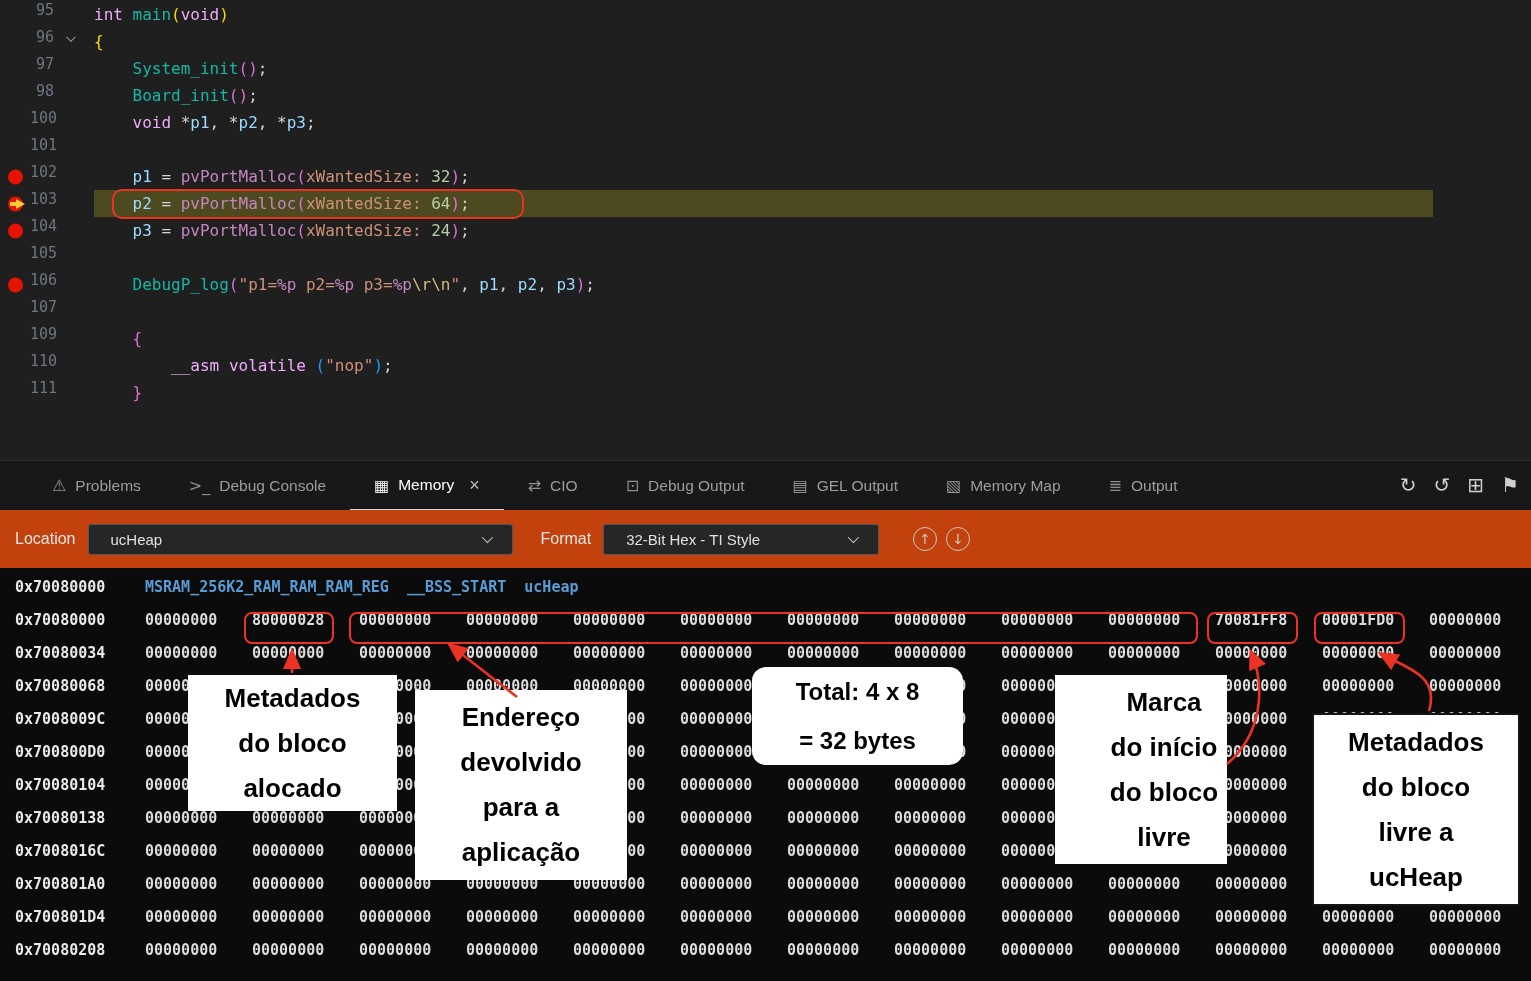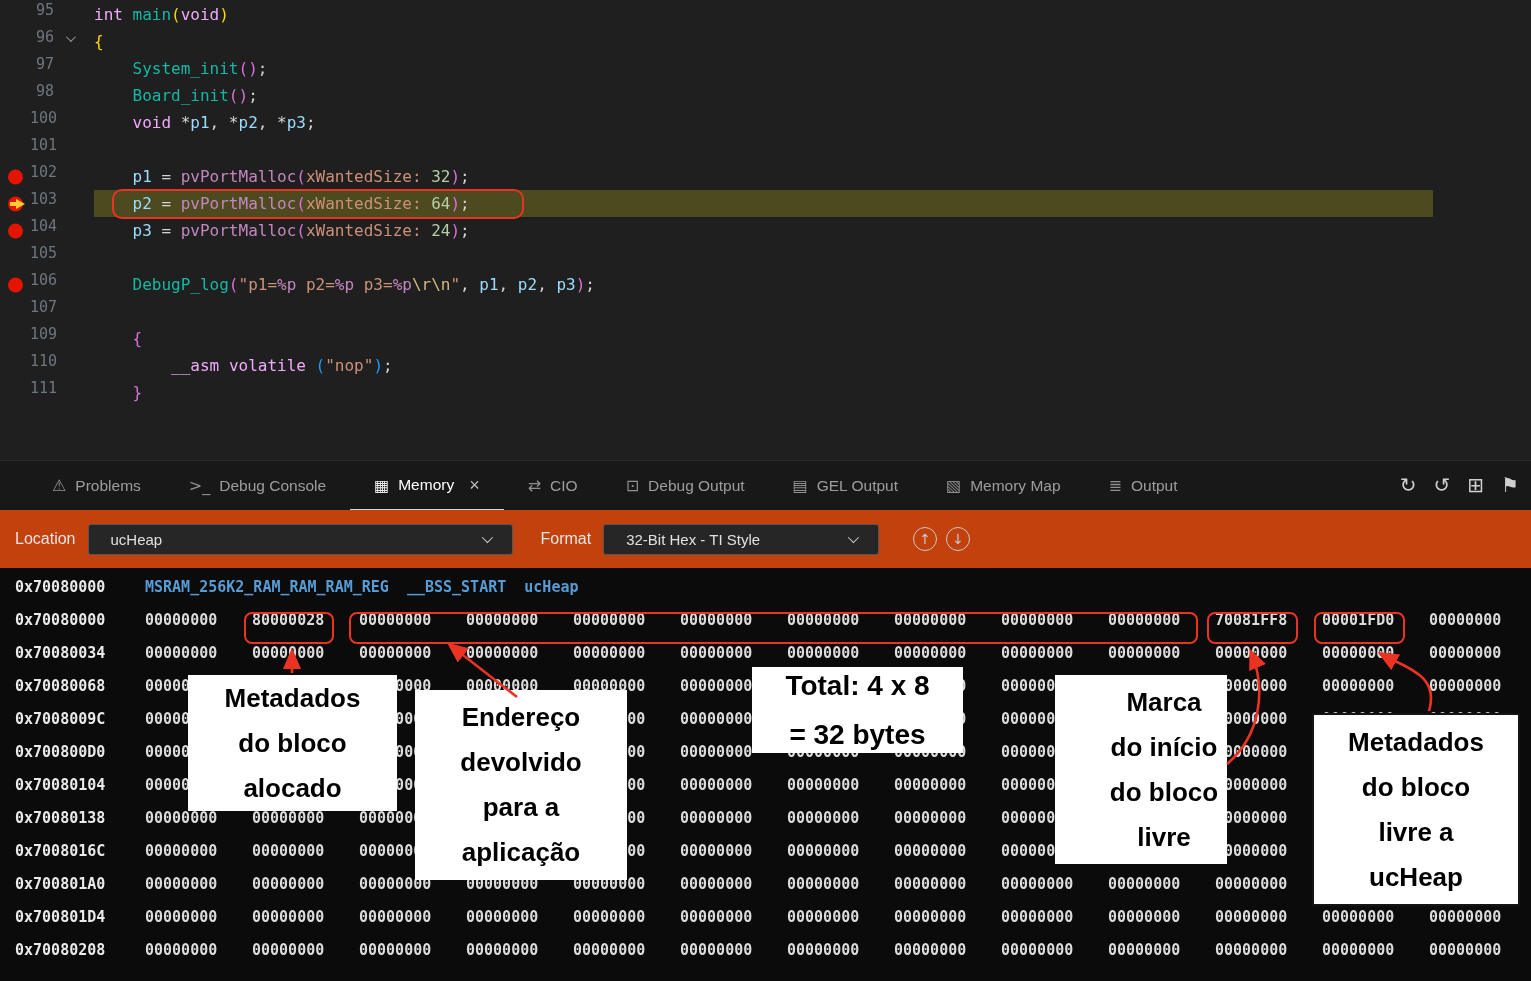--- a/index.html
+++ b/index.html
@@ -78,21 +78,21 @@
   #b-total { left:349px; top:44px; width:849px; height:32px; }
   #b-mark  { left:1207px; top:44px; width:91px; height:32px; }
   #b-next  { left:1314px; top:44px; width:91px; height:32px; }
 
   .callout { position:absolute; background:#ffffff; color:#000; z-index:30;
              display:flex; flex-direction:column; align-items:center; justify-content:center;
              font-weight:700; text-align:center; }
   .co-line { line-height:45px; }
   .co-alloc-meta    { left:188px; top:107px; width:209px; height:136px; font-size:26px; }
   .co-returned-addr { left:415px; top:122px; width:212px; height:190px; font-size:26px; }
-  .co-total         { left:752px; top:99px;  width:211px; height:86px;  font-size:28px; }
+  .co-total         { left:752px; top:99px;  width:211px; height:98px;  font-size:24px;border-radius:14px; }
   .co-total .co-line{ line-height:49px; }
   .co-free-mark     { left:1055px; top:107px; width:172px; height:189px; font-size:26px;padding-left:46px; }
   .co-free-meta     { left:1312px; top:145px; width:208px; height:193px; font-size:26px;
                       border:2.5px solid #141414; }
 
   #arrows { position:absolute; inset:0; z-index:40; pointer-events:none; }
 </style>
 </head>
 <body>
 

